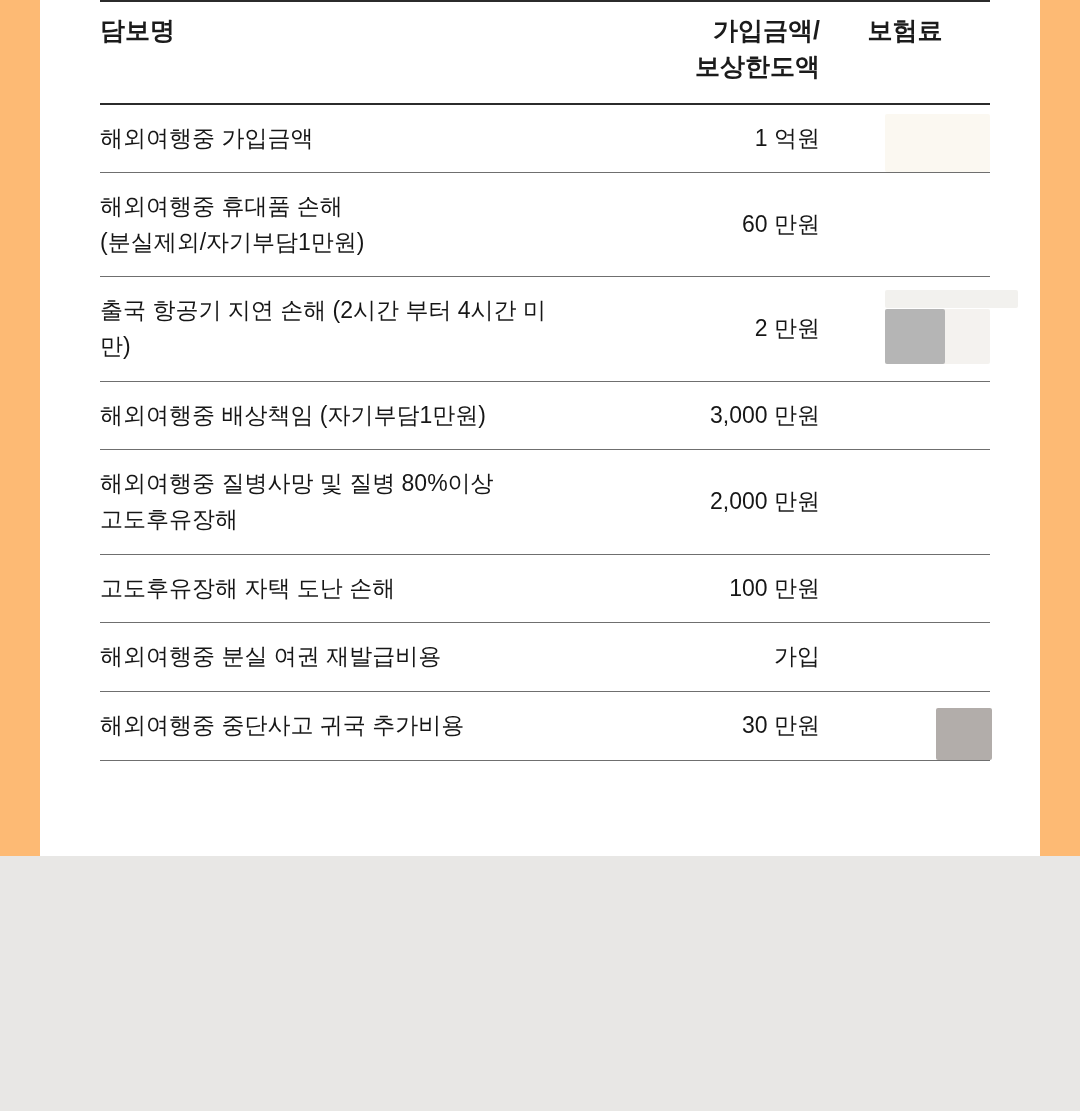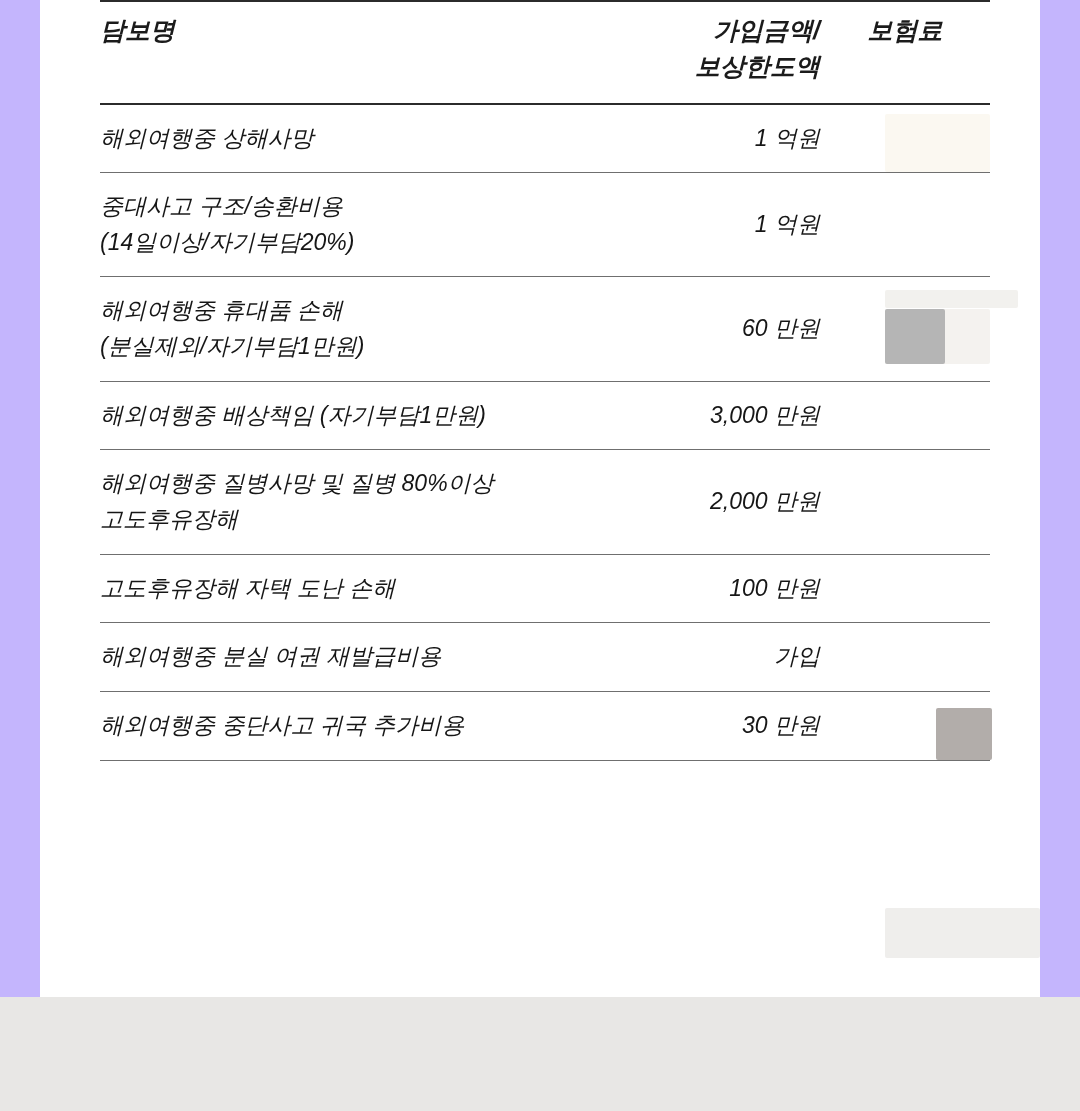--- a/index.html
+++ b/index.html
@@ -9,24 +9,23 @@
   }
   body {
     width: 1080px;
     height: 1111px;
     font-family: "Liberation Sans", "DejaVu Sans", sans-serif;
     -webkit-font-smoothing: antialiased;
   }
   .page {
     position: relative;
     width: 1080px;
-    height: 997px;
-    background: #c4b5fd;
+    height: 856px;
+    background: #fdba74;
     overflow: hidden;
-    font-style: italic;
   }
   .sheet {
     position: absolute;
     left: 40px;
     top: 0;
     width: 1000px;
     height: 1111px;
     background: #ffffff;
   }
   .table-wrap {
@@ -123,39 +122,38 @@
             <th class="h-amount">
               <span>가입금액/</span>
               <span class="h-line2">보상한도액</span>
             </th>
             <th class="h-prem">보험료</th>
           </tr>
         </thead>
         <tbody>
           <tr>
             <td class="t-name">
-              <span>해외여행중 상해사망</span>
-            </td>
-            <td class="t-amount">1 억원</td>
-            <td class="t-prem"></td>
-          </tr>
-          <tr>
-            <td class="t-name">
-              <span>중대사고 구조/송환비용</span>
-              <span class="name-line2">(14일이상/자기부담20%)</span>
+              <span>해외여행중 가입금액</span>
             </td>
             <td class="t-amount">1 억원</td>
             <td class="t-prem"></td>
           </tr>
           <tr>
             <td class="t-name">
               <span>해외여행중 휴대품 손해</span>
               <span class="name-line2">(분실제외/자기부담1만원)</span>
             </td>
             <td class="t-amount">60 만원</td>
+            <td class="t-prem"></td>
+          </tr>
+          <tr>
+            <td class="t-name">
+              <span>출국 항공기 지연 손해 (2시간 부터 4시간 미만)</span>
+            </td>
+            <td class="t-amount">2 만원</td>
             <td class="t-prem"></td>
           </tr>
           <tr>
             <td class="t-name">
               <span>해외여행중 배상책임 (자기부담1만원)</span>
             </td>
             <td class="t-amount">3,000 만원</td>
             <td class="t-prem"></td>
           </tr>
           <tr>

